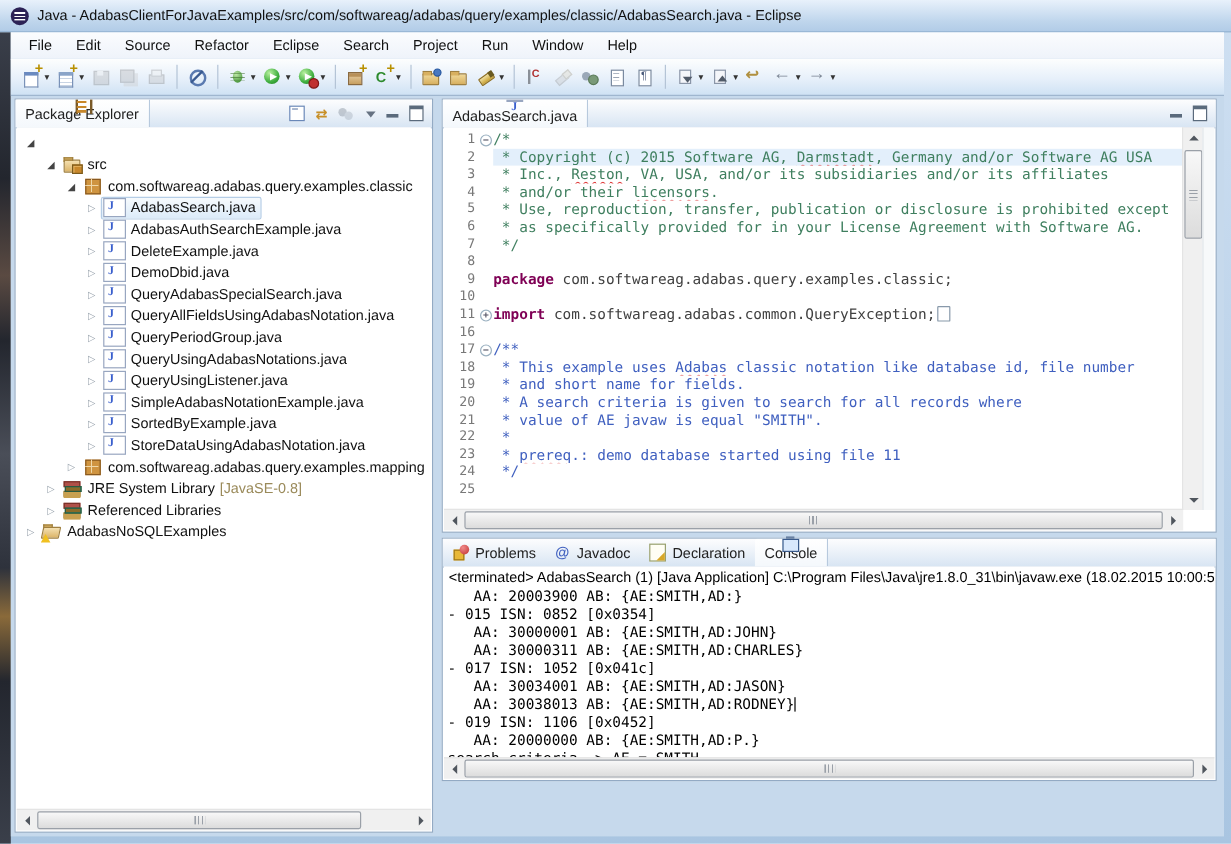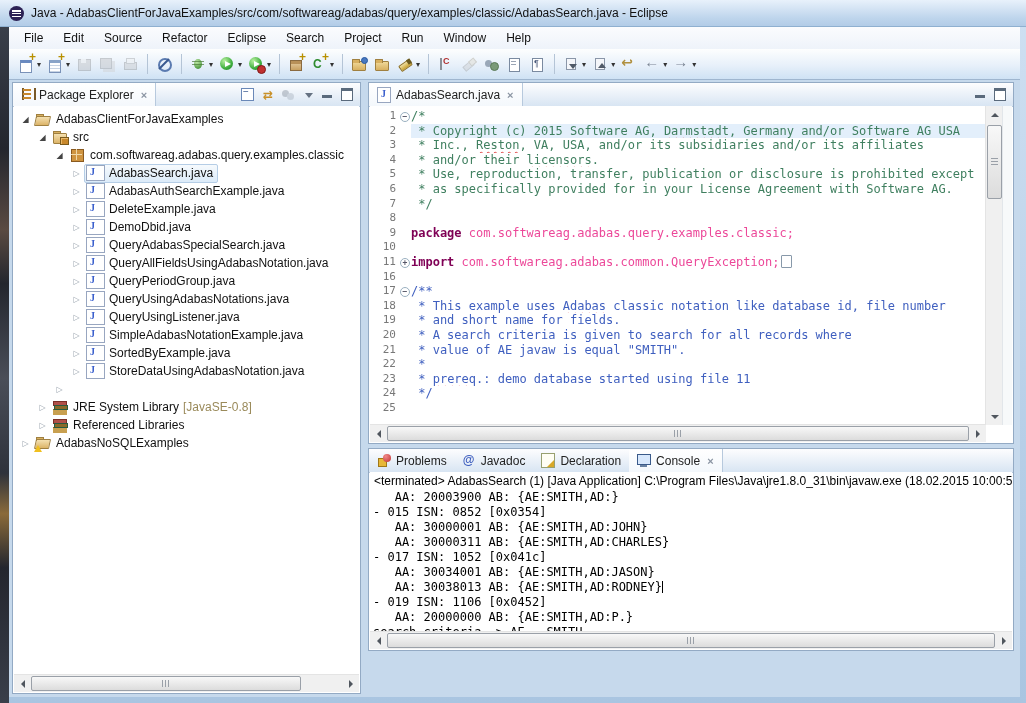--- a/index.html
+++ b/index.html
@@ -71,21 +71,21 @@
   .icn-next-annotation::after{content:"";position:absolute;left:6px;top:8px;border-top:5px solid #505a68;border-left:4px solid transparent;border-right:4px solid transparent;}
   .icn-previous-annotation::after{content:"";position:absolute;left:6px;top:7px;border-bottom:5px solid #505a68;border-left:4px solid transparent;border-right:4px solid transparent;}
   .icn-last-edit-location::before{content:"\21A9";position:absolute;left:0;top:-2px;font-size:14px;font-weight:bold;color:#b09040;}
   .icn-back::before{content:"\2190";position:absolute;left:0;top:-3px;font-size:15px;font-weight:bold;color:#7c8694;}
   .icn-forward::before{content:"\2192";position:absolute;left:0;top:-3px;font-size:15px;font-weight:bold;color:#7c8694;}
   
   .panel{position:absolute;background:#fff;border:1px solid #93aac4;box-sizing:border-box;}
   .tabbar{position:absolute;left:0;top:0;right:0;height:23px;display:flex;align-items:stretch;
     background:linear-gradient(180deg,#fdfdfe,#d8e5f3);border-bottom:1px solid #b7c9dd;}
   .tab{display:flex;align-items:center;gap:5px;padding:0 8px;white-space:nowrap;color:#222;}
-  .tab.active{background:linear-gradient(180deg,#ffffff,#f4f8fc);border-right:1px solid #b7c9dd;border-top-left-radius:2px;}
+  .tab.active{background:linear-gradient(180deg,#ffffff,#f4f8fc);border-right:1px solid #b7c9dd;border-top-left-radius:2px;flex-direction:column;}
   .tab .close{color:#8a94a2;font-size:11px;font-weight:bold;margin-left:2px;}
   .panel-tools{margin-left:auto;display:flex;align-items:center;gap:9px;padding-right:7px;}
   .winbtn-min{width:10px;height:3px;background:#5a6a7c;margin-top:4px;}
   .winbtn-max{width:10px;height:9px;border:1px solid #5a6a7c;border-top:3px solid #5a6a7c;background:#fff;}
   .icn-viewmenu{width:0;height:0;border-top:5px solid #667282;border-left:4px solid transparent;border-right:4px solid transparent;margin-top:2px;}
   .icn-collapse-all{width:11px;height:11px;border:1px solid #6a88b8;background:#fff;position:relative;}
   .icn-collapse-all::after{content:"\2212";position:absolute;left:1px;top:-3px;font-size:10px;color:#3a5a90;}
   .icn-link-editor{color:#c89028;font-weight:bold;font-size:12px;line-height:12px;}
   .icn-focus{width:14px;height:10px;position:relative;opacity:.45;}
   .icn-focus::before{content:"";position:absolute;left:0;top:0;width:7px;height:7px;border-radius:50%;background:#8a94a0;}
@@ -145,21 +145,21 @@
   .code-line{display:flex;height:14.6px;line-height:14.6px;}
   .lnum{width:26px;flex:none;text-align:right;padding-right:2px;color:#787878;font:11px/14.6px "DejaVu Sans Mono",monospace;}
   .fold{width:13px;flex:none;position:relative;}
   .fm{position:absolute;left:2px;top:3px;width:8px;height:8px;border:1px solid #9ab0c0;border-radius:50%;
     background:#fff;color:#556;font:bold 8px/7px "DejaVu Sans Mono",monospace;text-align:center;}
   .code-text{flex:1;white-space:pre;font:12px/14.6px "DejaVu Sans Mono",monospace;overflow:hidden;}
   .code-line.hl .code-text{background:#e3effb;}
   .c-comment{color:#3f7f5f;}
   .c-javadoc{color:#3f5fbf;}
   .c-keyword{color:#7f0055;font-weight:bold;}
-  .c-default{color:#ec4899;}
+  .c-default{color:#404040;}
   .sq{text-decoration:underline wavy #e04040 1px;text-underline-offset:2px;}
   .foldbox{display:inline-block;width:9px;height:11px;border:1px solid #8899aa;vertical-align:-2px;margin-left:2px;border-radius:1px;}
   .editor-vsb{position:absolute;right:10px;top:23px;bottom:18px;width:17px;}
   .overview{position:absolute;right:1px;top:23px;bottom:18px;width:9px;background:#f7f9fa;border-left:1px solid #e2e6ea;}
   
   .console-header{position:absolute;left:1px;right:1px;top:23px;height:17px;background:#fff;
     white-space:nowrap;overflow:hidden;padding:2px 0 0 4px;color:#000;}
   .console-out{position:absolute;left:1px;right:1px;top:41px;bottom:18px;background:#fff;overflow:hidden;padding-left:3px;}
   .console-line{white-space:pre;font:12px/15px "DejaVu Sans Mono",monospace;color:#000;}
   .caret{display:inline-block;width:1px;height:12px;background:#000;vertical-align:-2px;}
@@ -314,24 +314,20 @@
         <span class="icn-link-editor">⇄</span>
         <span class="icn-focus"></span>
         <span class="icn-viewmenu"></span>
         <span class="winbtn-min"></span>
         <span class="winbtn-max"></span>
       </div>
     </div>
     <div class="tree" id="pe-tree">
         <div class="tree-row" style="padding-left: 4px;">
           <span class="twist exp">◢</span>
-          <span class="selbox">
-            <span class="icn-tree icn-folder-open"></span>
-            <span class="tlabel">AdabasClientForJavaExamples</span>
-          </span>
         </div>
         <div class="tree-row" style="padding-left: 21px;">
           <span class="twist exp">◢</span>
           <span class="selbox">
             <span class="icn-tree icn-folder-src">
               <span class="deco"></span>
             </span>
             <span class="tlabel">src</span>
           </span>
         </div>
@@ -421,20 +417,24 @@
         </div>
         <div class="tree-row" style="padding-left: 55px;">
           <span class="twist col">▷</span>
           <span class="selbox">
             <span class="icn-tree icn-jfile"></span>
             <span class="tlabel">StoreDataUsingAdabasNotation.java</span>
           </span>
         </div>
         <div class="tree-row" style="padding-left: 38px;">
           <span class="twist col">▷</span>
+          <span class="selbox">
+            <span class="icn-tree icn-package"></span>
+            <span class="tlabel">com.softwareag.adabas.query.examples.mapping</span>
+          </span>
         </div>
         <div class="tree-row" style="padding-left: 21px;">
           <span class="twist col">▷</span>
           <span class="selbox">
             <span class="icn-tree icn-library">
               <span class="deco"></span>
             </span>
             <span class="tlabel">JRE System Library</span>
             <span class="tsuffix"> [JavaSE-0.8]</span>
           </span>

